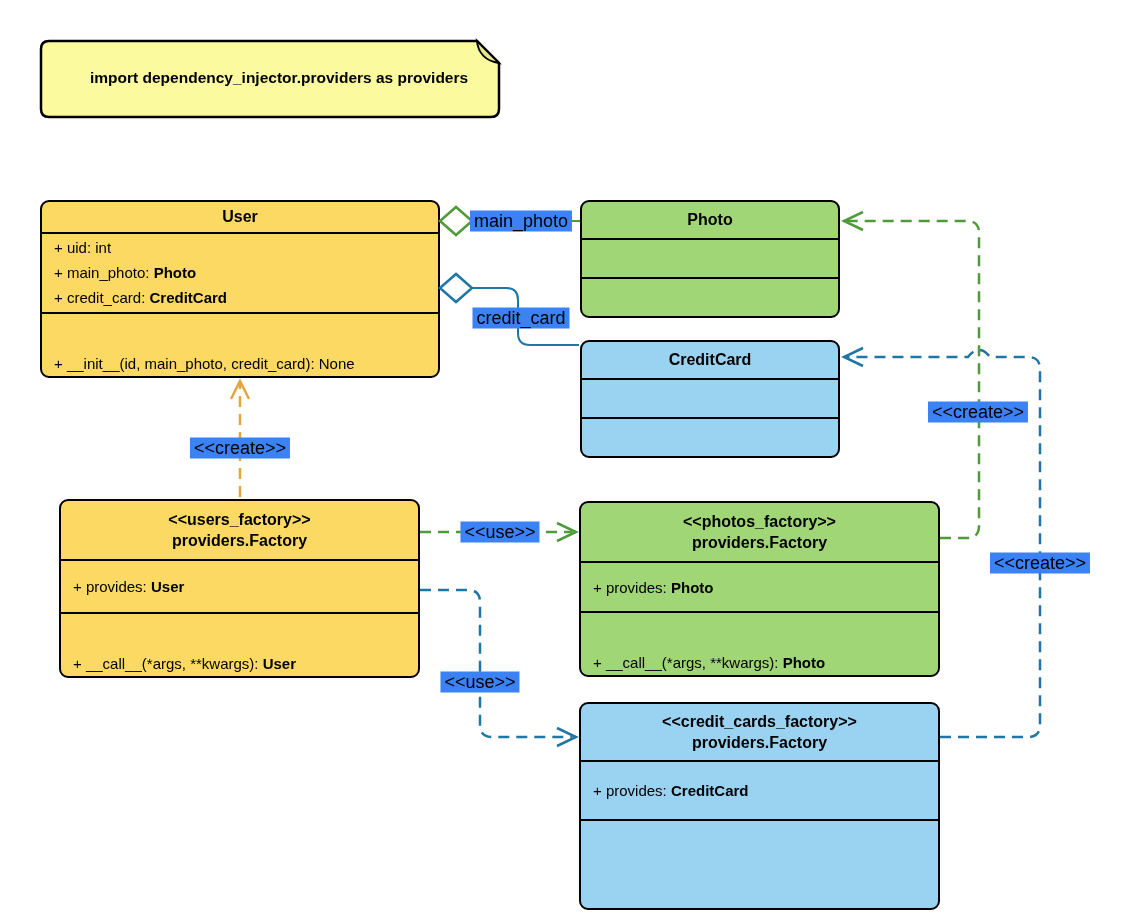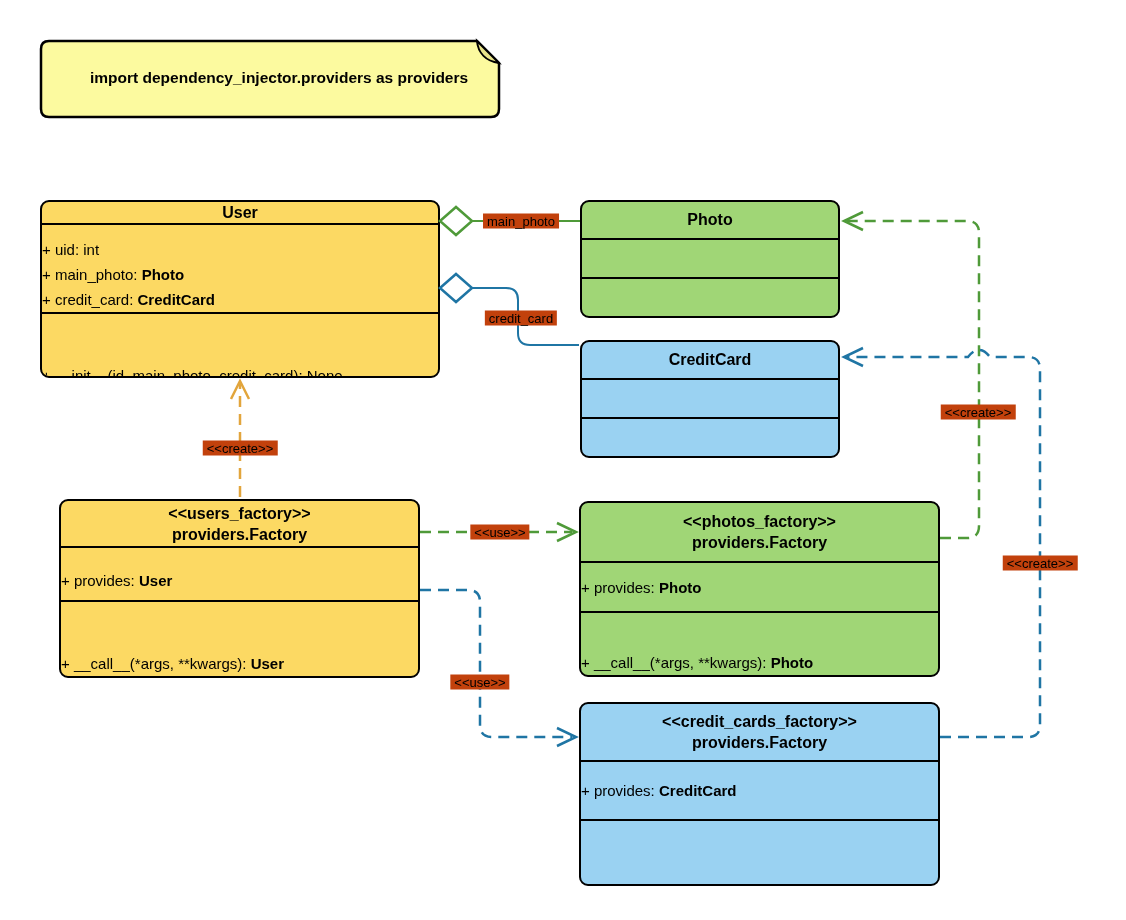--- a/index.html
+++ b/index.html
@@ -17,39 +17,39 @@
     z-index:1;
   }
   .ktitle {
     box-sizing:border-box; border-bottom:2px solid #000;
     display:flex; flex-direction:column; align-items:center; justify-content:center;
     font-weight:bold; font-size:16px; line-height:21px; text-align:center;
   }
   .kcomp {
     box-sizing:border-box; border-bottom:2px solid #000;
     display:flex; flex-direction:column; justify-content:center;
-    padding-left:0; font-size:15px; line-height:25px;
+    padding-left:12px; font-size:15px; line-height:25px;
   }
   .kcomp.last { border-bottom:none; flex:1;margin-top:37px; }
   .kcomp .t { font-weight:bold; }
 
-  .fill-yellow { background:#fcd963;gap:12px; }
+  .fill-yellow { background:#fcd963; }
   .fill-green  { background:#a0d676; }
   .fill-blue   { background:#9ad2f2; }
 
   
   .note-text {
     position:absolute; left:50px; top:69px; width:440px;
     font-size:15.5px; font-weight:bold; z-index:3;margin-left:40px;
   }
 
   
   .edge-label {
     position:absolute; transform:translate(-50%,-50%);
-    background:#c2410c; padding:0 4px; font-size:13px; white-space:nowrap;
+    background:#3b82f6; padding:0 4px; font-size:18px; white-space:nowrap;
     z-index:3;
   }
 </style>
 </head>
 <body>
 
 <div id="canvas">
 
   <svg class="layer" width="470" height="88" style="left:35px;top:37px;z-index:2">
     <path d="M14,4 H442 L464,26 V72 Q464,80 456,80 H14 Q6,80 6,72 V12 Q6,4 14,4 Z" fill="#fcfa9f" stroke="#000" stroke-width="2.5"></path>
@@ -106,21 +106,21 @@
       <span>providers.Factory</span>
     </div>
     <div class="kcomp" style="height:59px">
       <div><span>+ provides: </span><span class="t">Photo</span></div>
     </div>
     <div class="kcomp last">
       <div><span>+ __call__(*args, **kwargs): </span><span class="t">Photo</span></div>
     </div>
   </div>
 
-  <div class="klass fill-blue" style="left:579px;top:702px;width:361px;height:184px">
+  <div class="klass fill-blue" style="left:579px;top:702px;width:361px;height:208px">
     <div class="ktitle" style="height:58px">
       <span>&lt;&lt;credit_cards_factory&gt;&gt;</span>
       <span>providers.Factory</span>
     </div>
     <div class="kcomp" style="height:59px">
       <div><span>+ provides: </span><span class="t">CreditCard</span></div>
     </div>
   </div>
 
   <svg class="layer" width="1126" height="920" style="z-index:2">

